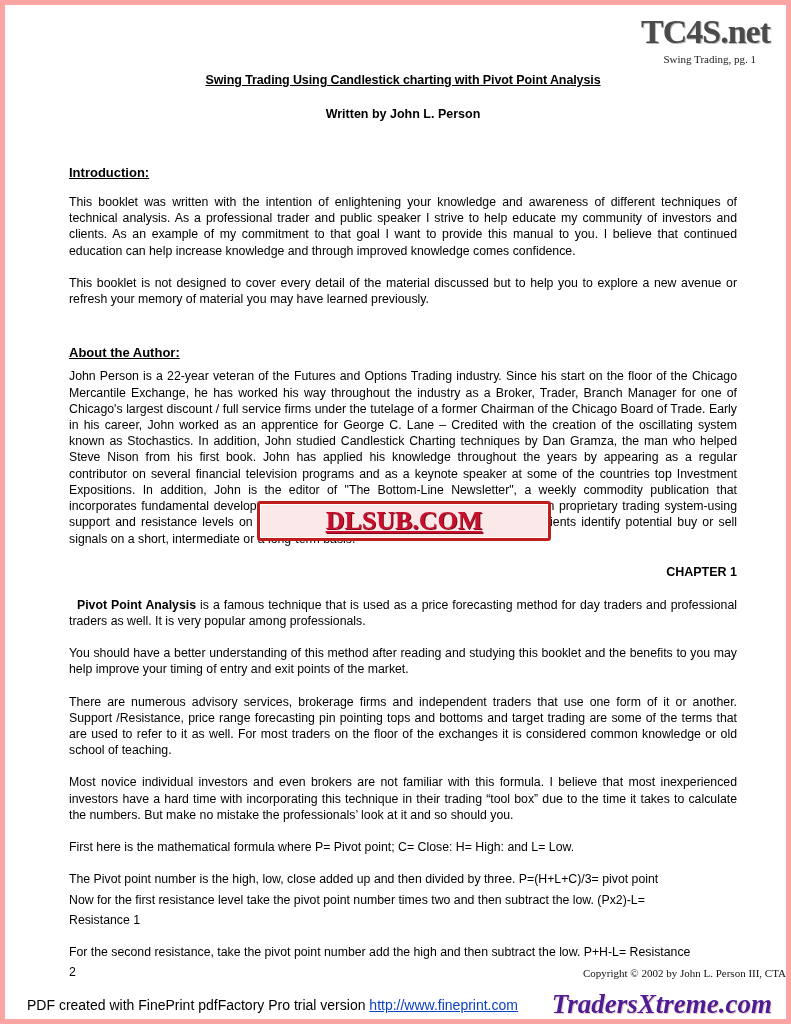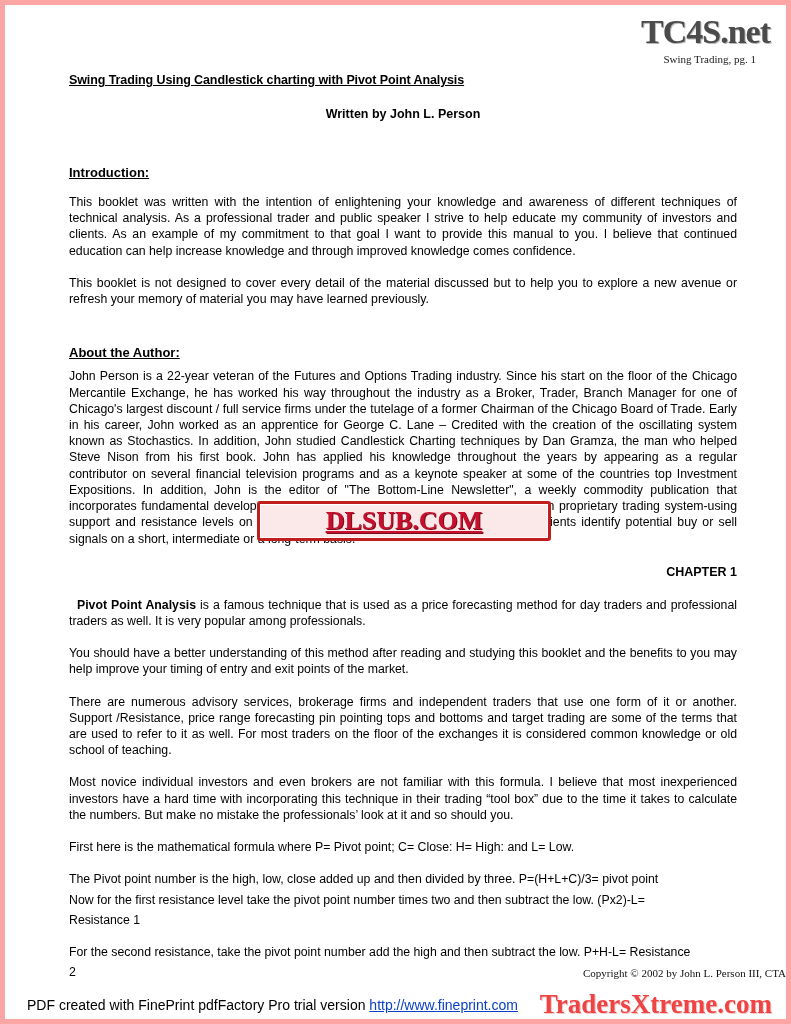--- a/index.html
+++ b/index.html
@@ -49,20 +49,21 @@
   }
 
   
   .doc {
     position: absolute;
     left: 64px;
     top: 68px;
     width: 668px;
   }
   .doc-title {
+    text-align: center;
     font-size: 12.5px;
     font-weight: bold;
     text-decoration: underline;
     margin: 0 0 20px 0;
     letter-spacing: -0.1px;
   }
   .doc-author {
     text-align: center;
     font-size: 12.5px;
     font-weight: bold;
@@ -149,23 +150,24 @@
     text-decoration: underline;
     margin-top: 37px;
   }
   .tx-wm {
     position: absolute;
     right: 14px;
     top: 984px;
     font-family: "Liberation Serif", serif;
     font-weight: bold;
     font-size: 27px;
-    color: #ef4444;
+    color: #4c1d95;
     text-shadow: 1px 1px 0 #f0c8c8;
     z-index: 9;
+    font-style: italic;
   }
 </style>
 </head>
 <body>
 
 <div class="page">
 
   <div class="tc4s-wm">TC4S.net</div>
   <div class="page-head-note">Swing Trading, pg. 1</div>
 

